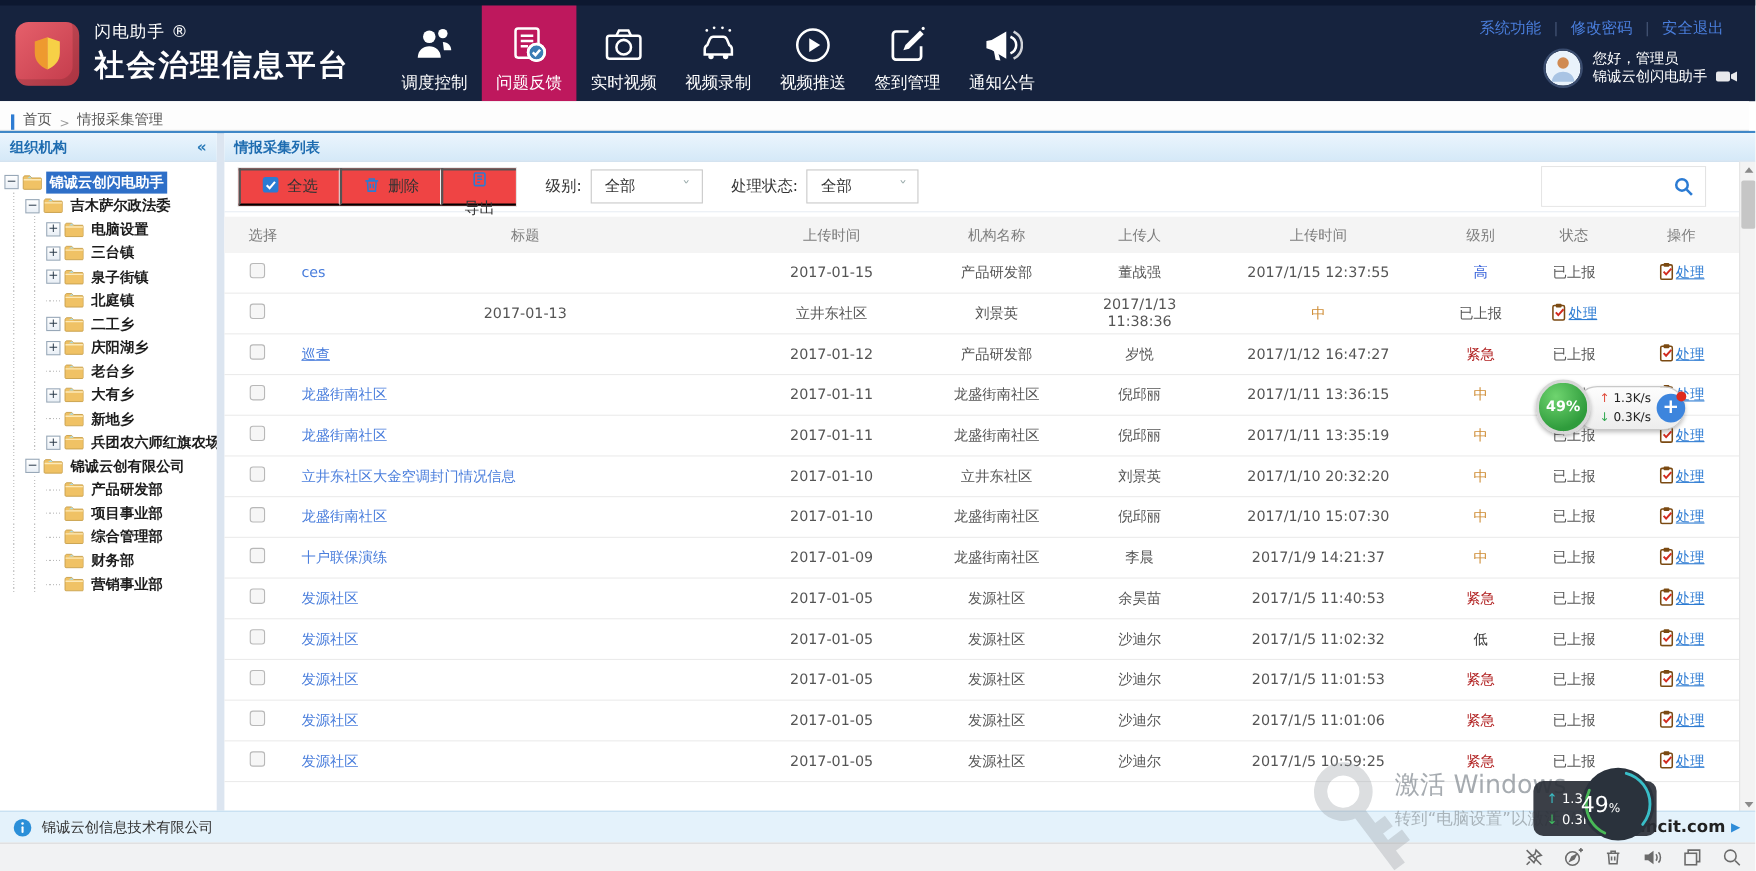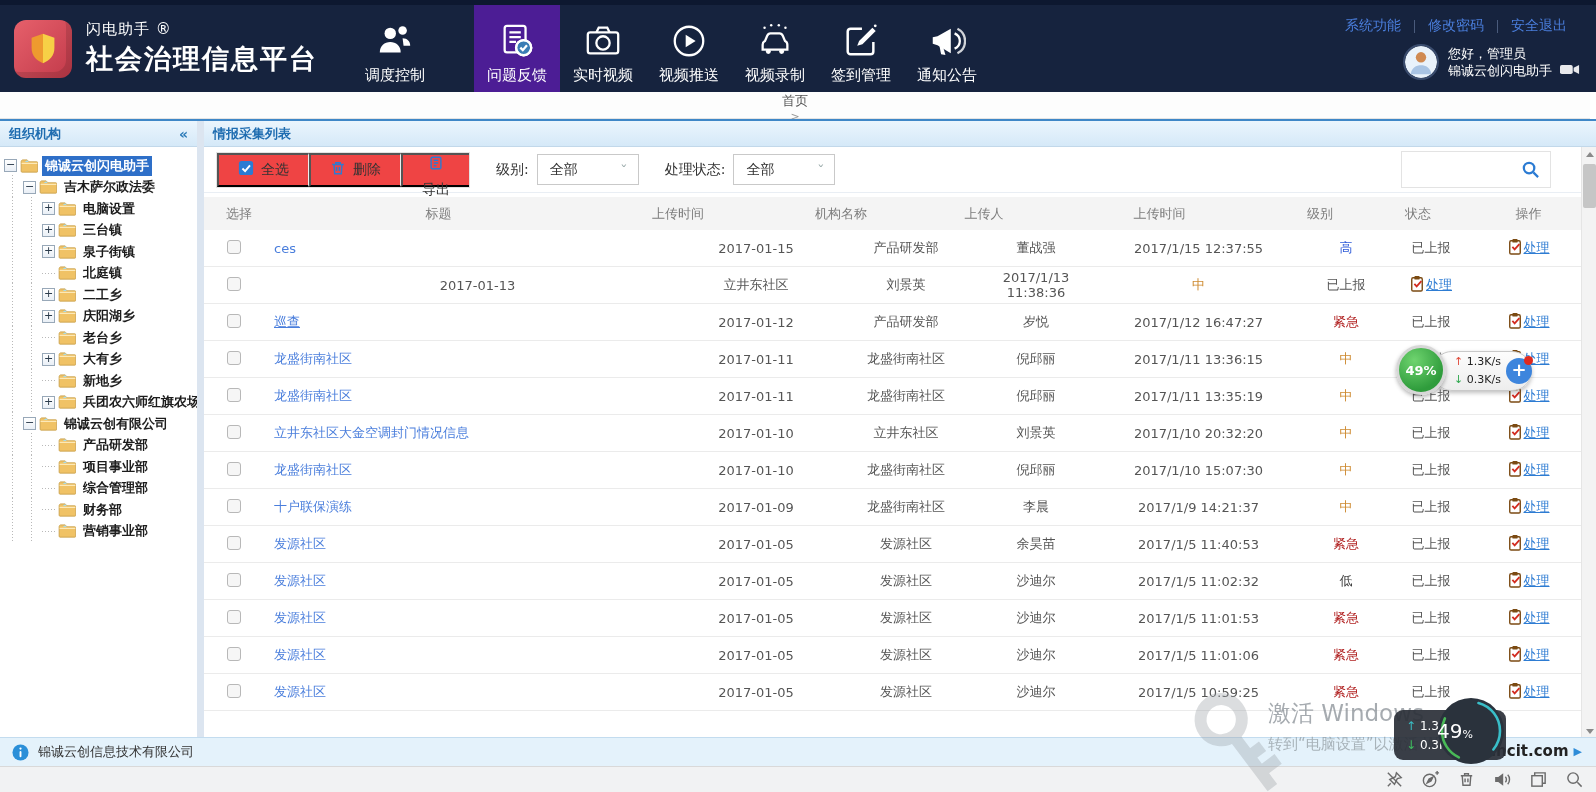--- a/index.html
+++ b/index.html
@@ -8,35 +8,35 @@
 
   
   .topbar { position:absolute; left:0; top:0; width:1596px; height:92px; background:#16233E; border-top:5px solid #0D1830; display:flex; align-items:stretch; }
   .brand { display:flex; align-items:center; padding-left:14px; width:352px; }
   .logo { width:58px; height:58px; border-radius:12px; background:linear-gradient(135deg,#E6606B,#C23A4A); display:flex; align-items:center; justify-content:center; box-shadow:inset -6px -6px 0 rgba(0,0,0,.12); }
   .brand-text { margin-left:14px; color:#fff; }
   .brand-small { font-size:15px; letter-spacing:1px; }
   .brand-large { font-size:27px; font-weight:bold; letter-spacing:2px; margin-top:2px; }
   .nav { display:flex; }
   .nav-item { width:86px; height:87px; display:flex; flex-direction:column; align-items:center; justify-content:flex-end; padding-bottom:7px; cursor:pointer; }
-  .nav-item.active { background:#4c1d95;margin-left:36px; }
+  .nav-item.active { background:#be185d; }
   .nav-ic { height:44px; display:flex; align-items:center; justify-content:center; }
   .nav-ic svg { width:38px; height:38px; }
   .nav-lbl { color:#fff; font-size:15px; margin-top:3px; white-space:nowrap; }
   .top-right { margin-left:auto; padding:12px 16px 0 0; display:flex; flex-direction:column; align-items:flex-end; }
   .top-links { display:flex; align-items:center; color:#fff; font-size:14px; }
   .top-links .tlink { cursor:pointer; padding:0 13px; }
   .top-links .sep { width:1px; height:13px; background:#4A5B7C; }
   .user-block { display:flex; align-items:center; margin-top:9px; }
   .avatar { width:36px; height:36px; border-radius:50%; overflow:hidden; border:2px solid #3A4C6E; }
   .user-text { color:#fff; font-size:13px; line-height:17px; margin-left:9px; }
   .cam-ic { margin-left:8px; margin-top:16px; opacity:.9; }
 
   
-  .crumbs { position:absolute; left:0; top:92px; width:1590px; height:27px; background:#FDFDFD; border-bottom:1px solid #E4E4E4; display:flex; align-items:center; font-size:13px; color:#555;flex-direction:column; }
+  .crumbs { position:absolute; left:0; top:92px; width:1590px; height:27px; background:#FDFDFD; border-bottom:1px solid #E4E4E4; display:flex; align-items:flex-end; font-size:13px; color:#555; }
   .crumb-bar { width:3px; height:14px; background:#2E7CD3; margin:0 8px 0 10px; }
   .crumb-sep { margin:0 7px; color:#999; font-size:11px; }
 
   
   .content { position:absolute; left:0; top:119px; width:1596px; height:618px; background:#DCE5F0; border-top:2px solid #3F87C7; }
   .panel-head { height:26px; background:linear-gradient(#EBF5FD,#D5E9F8); border-bottom:1px solid #C2D8EA; display:flex; align-items:center; padding:0 9px; color:#1E6CB0; font-size:13px; font-weight:bold; }
   .sidebar { position:absolute; left:0; top:0; width:197px; height:618px; background:#fff; }
   .collapse-ic { margin-left:auto; cursor:pointer; font-size:14px; color:#2A7AB8; }
   .tree { padding:8px 2px 0 4px; font-size:13px; font-weight:600; color:#1c1c1c; overflow:hidden; }
   .tree-node { display:flex; align-items:center; height:21.5px; white-space:nowrap; cursor:pointer; }
@@ -53,21 +53,21 @@
   .tbtn { display:flex; align-items:center; gap:7px; padding:0 19px; font-size:14px; color:#333; border-right:1px solid #EEE; cursor:pointer; background:#ef4444; }
   .tbtn:last-child { border-right:none;flex-direction:column; }
   .f-label { font-size:14px; color:#333; margin:0 8px 0 26px; }
   .select { width:102px; height:31px; border:1px solid #C9C9C9; display:flex; align-items:center; font-size:14px; color:#333; padding-left:12px; background:#fff; cursor:pointer; }
   .select .chev { margin-left:auto; padding-right:9px; color:#9AA; font-size:11px; transform:scaleX(1.4); }
   .search-box { margin-left:auto; margin-right:33px; display:flex; border:1px solid #E3E3E3; height:37px; }
   .search-box input { width:108px; border:none; outline:none; padding:0 8px; font-size:13px; }
   .search-btn { width:40px; display:flex; align-items:center; justify-content:center; cursor:pointer; background:#fff; }
 
   .grid { display:grid; grid-template-columns:70px 1fr 150px 150px 110px 215px 80px 90px 105px; align-items:center; }
-  .thead { height:33px; margin:4px 15px 0 0; background:#F4F4F4; color:#7C7C7C; font-size:13px;gap:13px; }
+  .thead { height:33px; margin:4px 15px 0 0; background:#F4F4F4; color:#7C7C7C; font-size:13px; }
   .thead > div { text-align:center; }
   .trow { height:37px; margin-right:15px; border-bottom:1px solid #EBEBEB; font-size:13px; color:#555; }
   .trow > div { text-align:center; }
   .c-sel { text-align:left !important; padding-left:23px; }
   .cb { display:inline-block; width:14px; height:14px; border:1px solid #B8B8B8; border-radius:3px; background:#F6F6F6; cursor:pointer; }
   .c-title { text-align:left !important; }
   .tlink { color:#4A7EDC; cursor:pointer; text-decoration:none; }
   .tlink.u { text-decoration:underline; }
   .lv-high { color:#2E5BD8; } .lv-mid { color:#CE8B32; } .lv-urgent { color:#B01F1F; } .lv-low { color:#3A3A3A; }
   .c-act { display:flex; align-items:center; justify-content:center; gap:2px; }
@@ -154,45 +154,45 @@
       </div>
       <div class="nav-item">
         <span class="nav-ic">
             <svg viewBox="0 0 40 40" fill="none" stroke="#fff" stroke-width="2.4">
               <rect x="4" y="11" width="32" height="22" rx="2.5"></rect>
               <path d="M13 11l2.5-5h9l2.5 5"></path>
               <circle cx="20" cy="22" r="7"></circle>
             </svg>
           </span>
         <span class="nav-lbl">实时视频</span>
-      </div>
-      <div class="nav-item">
-        <span class="nav-ic">
-            <svg viewBox="0 0 40 40" fill="none" stroke="#fff" stroke-width="2.4">
-              <circle cx="20" cy="20" r="15"></circle>
-              <path d="M16.5 13.5L27 20l-10.5 6.5z" fill="#fff" stroke="none"></path>
-            </svg>
-          </span>
-        <span class="nav-lbl">视频推送</span>
       </div>
       <div class="nav-item">
         <span class="nav-ic">
             <svg viewBox="0 0 40 40" fill="none" stroke="#fff" stroke-width="2.4">
               <path d="M7 29v-5c0-2 .8-3.3 2.5-4l2.3-5.5c.7-1.6 1.7-2.5 3.4-2.5h9.6c1.7 0 2.7.9 3.4 2.5L30.5 20c1.7.7 2.5 2 2.5 4v5z"></path>
               <g fill="#fff" stroke="none">
                 <circle cx="13" cy="31" r="2.6"></circle>
                 <circle cx="27" cy="31" r="2.6"></circle>
                 <circle cx="9" cy="6" r="1.3"></circle>
                 <circle cx="16" cy="3.5" r="1.3"></circle>
                 <circle cx="24" cy="3.5" r="1.3"></circle>
                 <circle cx="31" cy="6" r="1.3"></circle>
               </g>
             </svg>
           </span>
         <span class="nav-lbl">视频录制</span>
+      </div>
+      <div class="nav-item">
+        <span class="nav-ic">
+            <svg viewBox="0 0 40 40" fill="none" stroke="#fff" stroke-width="2.4">
+              <circle cx="20" cy="20" r="15"></circle>
+              <path d="M16.5 13.5L27 20l-10.5 6.5z" fill="#fff" stroke="none"></path>
+            </svg>
+          </span>
+        <span class="nav-lbl">视频推送</span>
       </div>
       <div class="nav-item">
         <span class="nav-ic">
             <svg viewBox="0 0 40 40" fill="none" stroke="#fff" stroke-width="2.6">
               <path d="M33 21v10a3 3 0 0 1-3 3H9a3 3 0 0 1-3-3V10a3 3 0 0 1 3-3h12"></path>
               <path d="M18 20L32 6l3.5 3.5L21.5 23.5 16 25z" fill="#fff" stroke="none"></path>
               <circle cx="35" cy="4" r="1.5" fill="#fff" stroke="none"></circle>
             </svg>
           </span>
         <span class="nav-lbl">签到管理</span>

